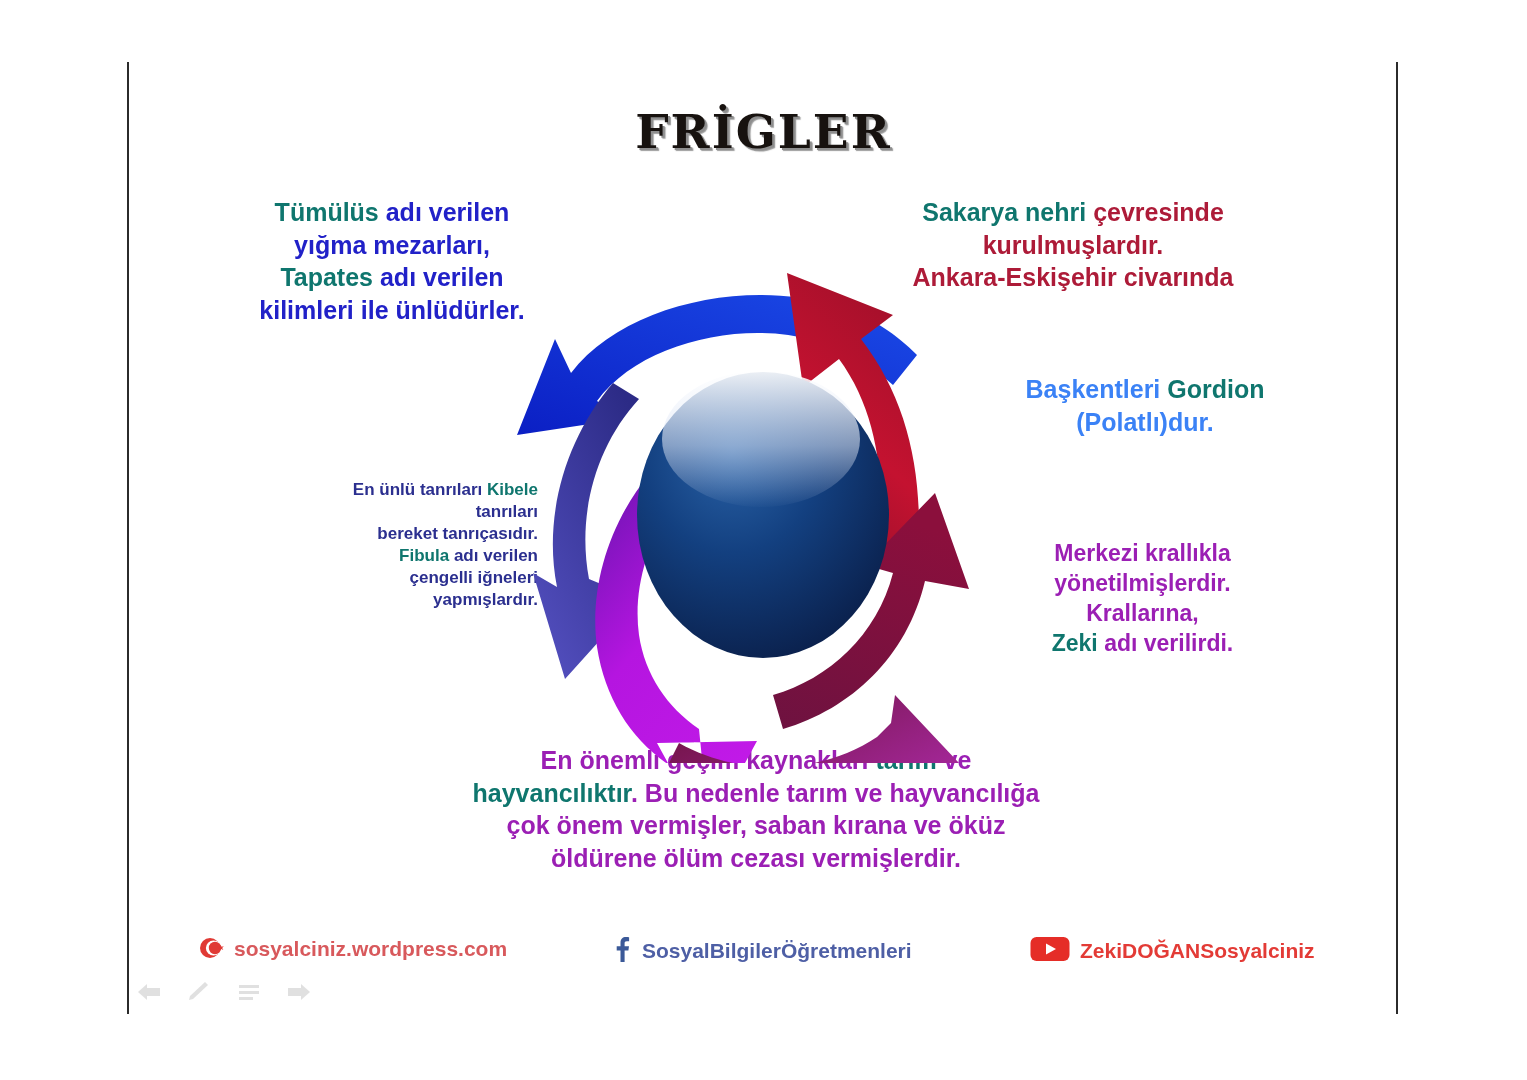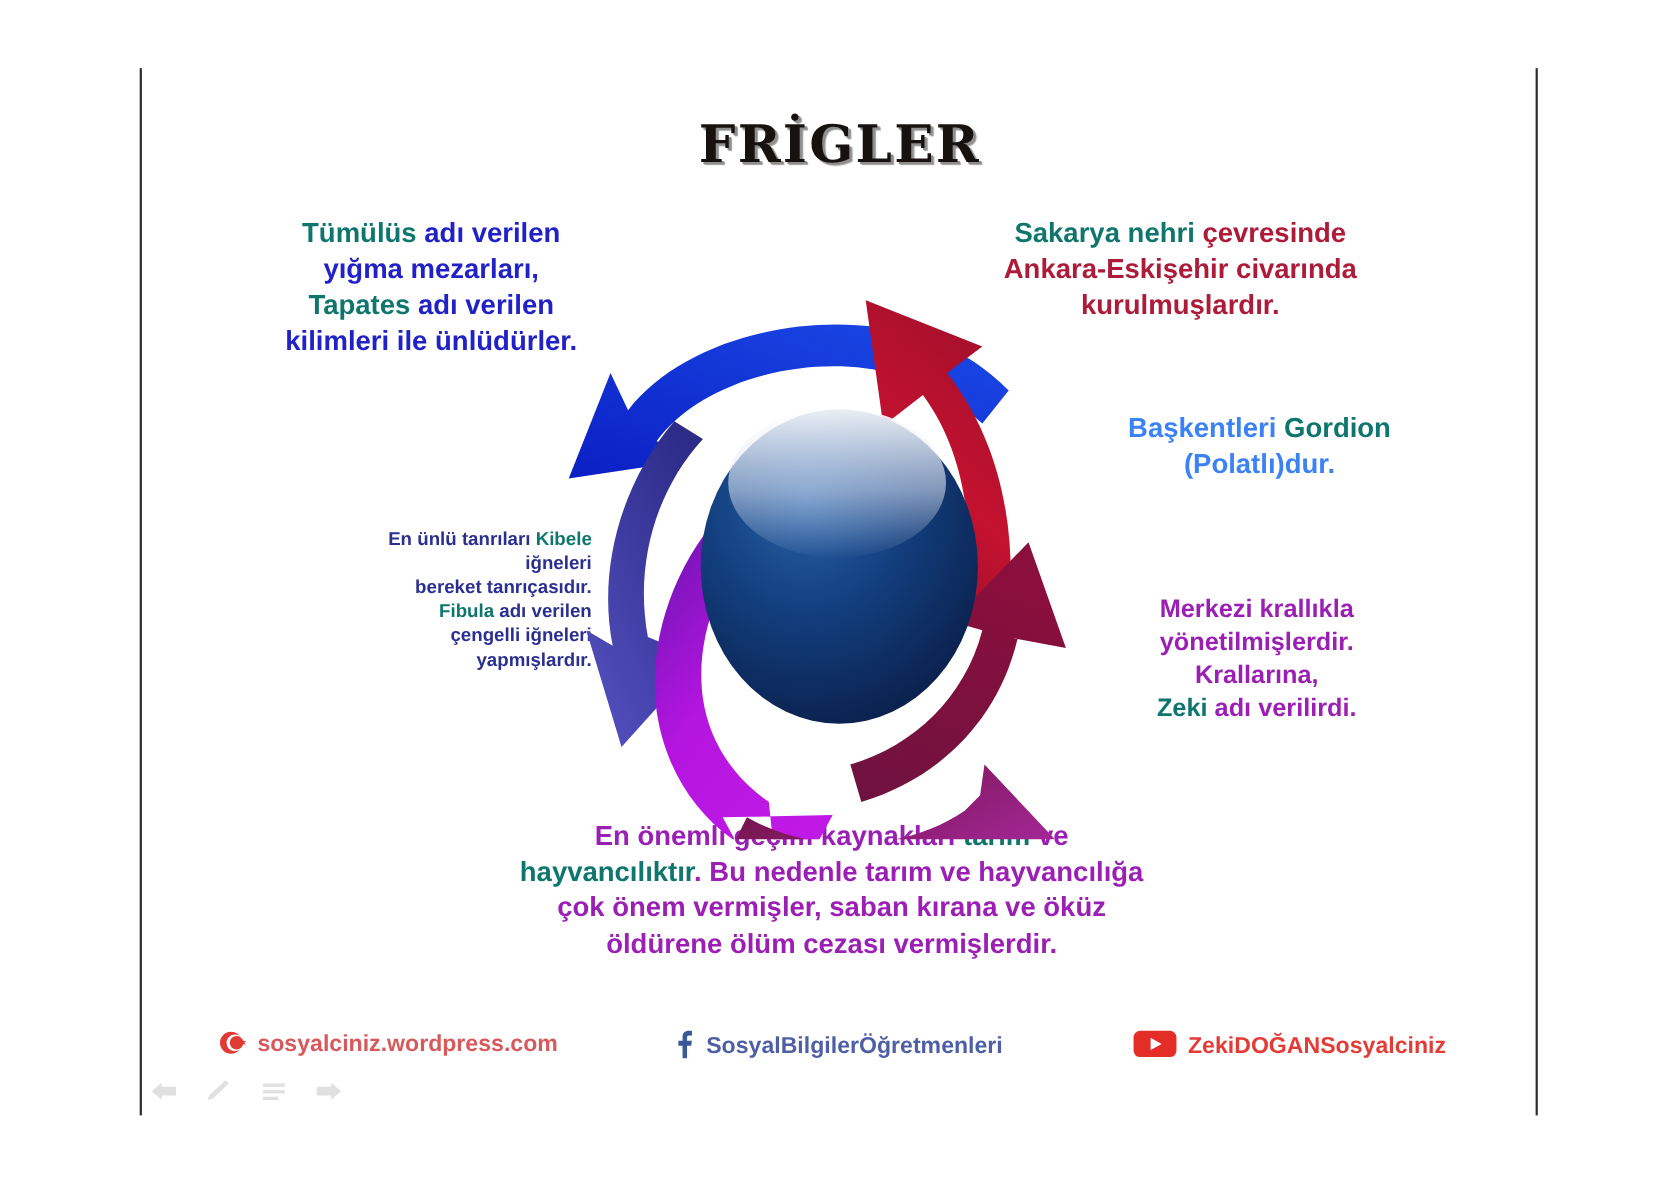--- a/index.html
+++ b/index.html
@@ -118,23 +118,23 @@
 <body>
 
 <div id="page">
 
   <div class="frame-line" id="frame-left"></div>
   <div class="frame-line" id="frame-right"></div>
 
   <div id="title">FRİGLER</div>
 
   <div class="tblock" id="txt-tumulus"><div><span class="r">Tümülüs </span><span class="b">adı verilen</span></div><div><span class="b">yığma mezarları,</span></div><div><span class="r">Tapates </span><span class="b">adı verilen</span></div><div><span class="b">kilimleri ile ünlüdürler.</span></div></div>
-  <div class="tblock" id="txt-sakarya"><div><span class="r">Sakarya nehri </span><span class="mr">çevresinde</span></div><div><span class="mr">Ankara-Eskişehir civarında</span></div><div><span class="mr">kurulmuşlardır.</span></div></div>
+  <div class="tblock" id="txt-sakarya"><div><span class="r">Sakarya nehri </span><span class="mr">çevresinde</span></div><div><span class="mr">kurulmuşlardır.</span></div><div><span class="mr">Ankara-Eskişehir civarında</span></div></div>
   <div class="tblock" id="txt-gordion"><div><span class="mp">Başkentleri </span><span class="r">Gordion</span></div><div><span class="mp">(Polatlı)dur.</span></div></div>
-  <div class="tblock" id="txt-tanri"><div><span class="nv">En ünlü tanrıları </span><span class="r">Kibele</span></div><div><span class="nv">iğneleri</span></div><div><span class="nv">bereket tanrıçasıdır.</span></div><div><span class="r">Fibula </span><span class="nv">adı verilen</span></div><div><span class="nv">çengelli iğneleri</span></div><div><span class="nv">yapmışlardır.</span></div></div>
+  <div class="tblock" id="txt-tanri"><div><span class="nv">En ünlü tanrıları </span><span class="r">Kibele</span></div><div><span class="nv">tanrıları</span></div><div><span class="nv">bereket tanrıçasıdır.</span></div><div><span class="r">Fibula </span><span class="nv">adı verilen</span></div><div><span class="nv">çengelli iğneleri</span></div><div><span class="nv">yapmışlardır.</span></div></div>
   <div class="tblock" id="txt-merkezi"><div><span class="pu">Merkezi krallıkla</span></div><div><span class="pu">yönetilmişlerdir.</span></div><div><span class="pu">Krallarına,</span></div><div><span class="r">Zeki </span><span class="pu">adı verilirdi.</span></div></div>
   <div class="tblock" id="txt-gecim"><div><span class="pu">En önemli geçim kaynakları </span><span class="r">tarım </span><span class="pu">ve</span></div><div><span class="r">hayvancılıktır</span><span class="pu">. Bu nedenle tarım ve hayvancılığa</span></div><div><span class="pu">çok önem vermişler, saban kırana ve öküz</span></div><div><span class="pu">öldürene ölüm cezası vermişlerdir.</span></div></div>
 
   <div id="diagram">
     <svg viewBox="0 0 580 520" xmlns="http://www.w3.org/2000/svg">
       <defs>
         <linearGradient id="gBlue" x1="1" y1="0" x2="0" y2="1">
           <stop offset="0%" stop-color="#1b4be8"></stop>
           <stop offset="100%" stop-color="#0b1fc4"></stop>
         </linearGradient>

